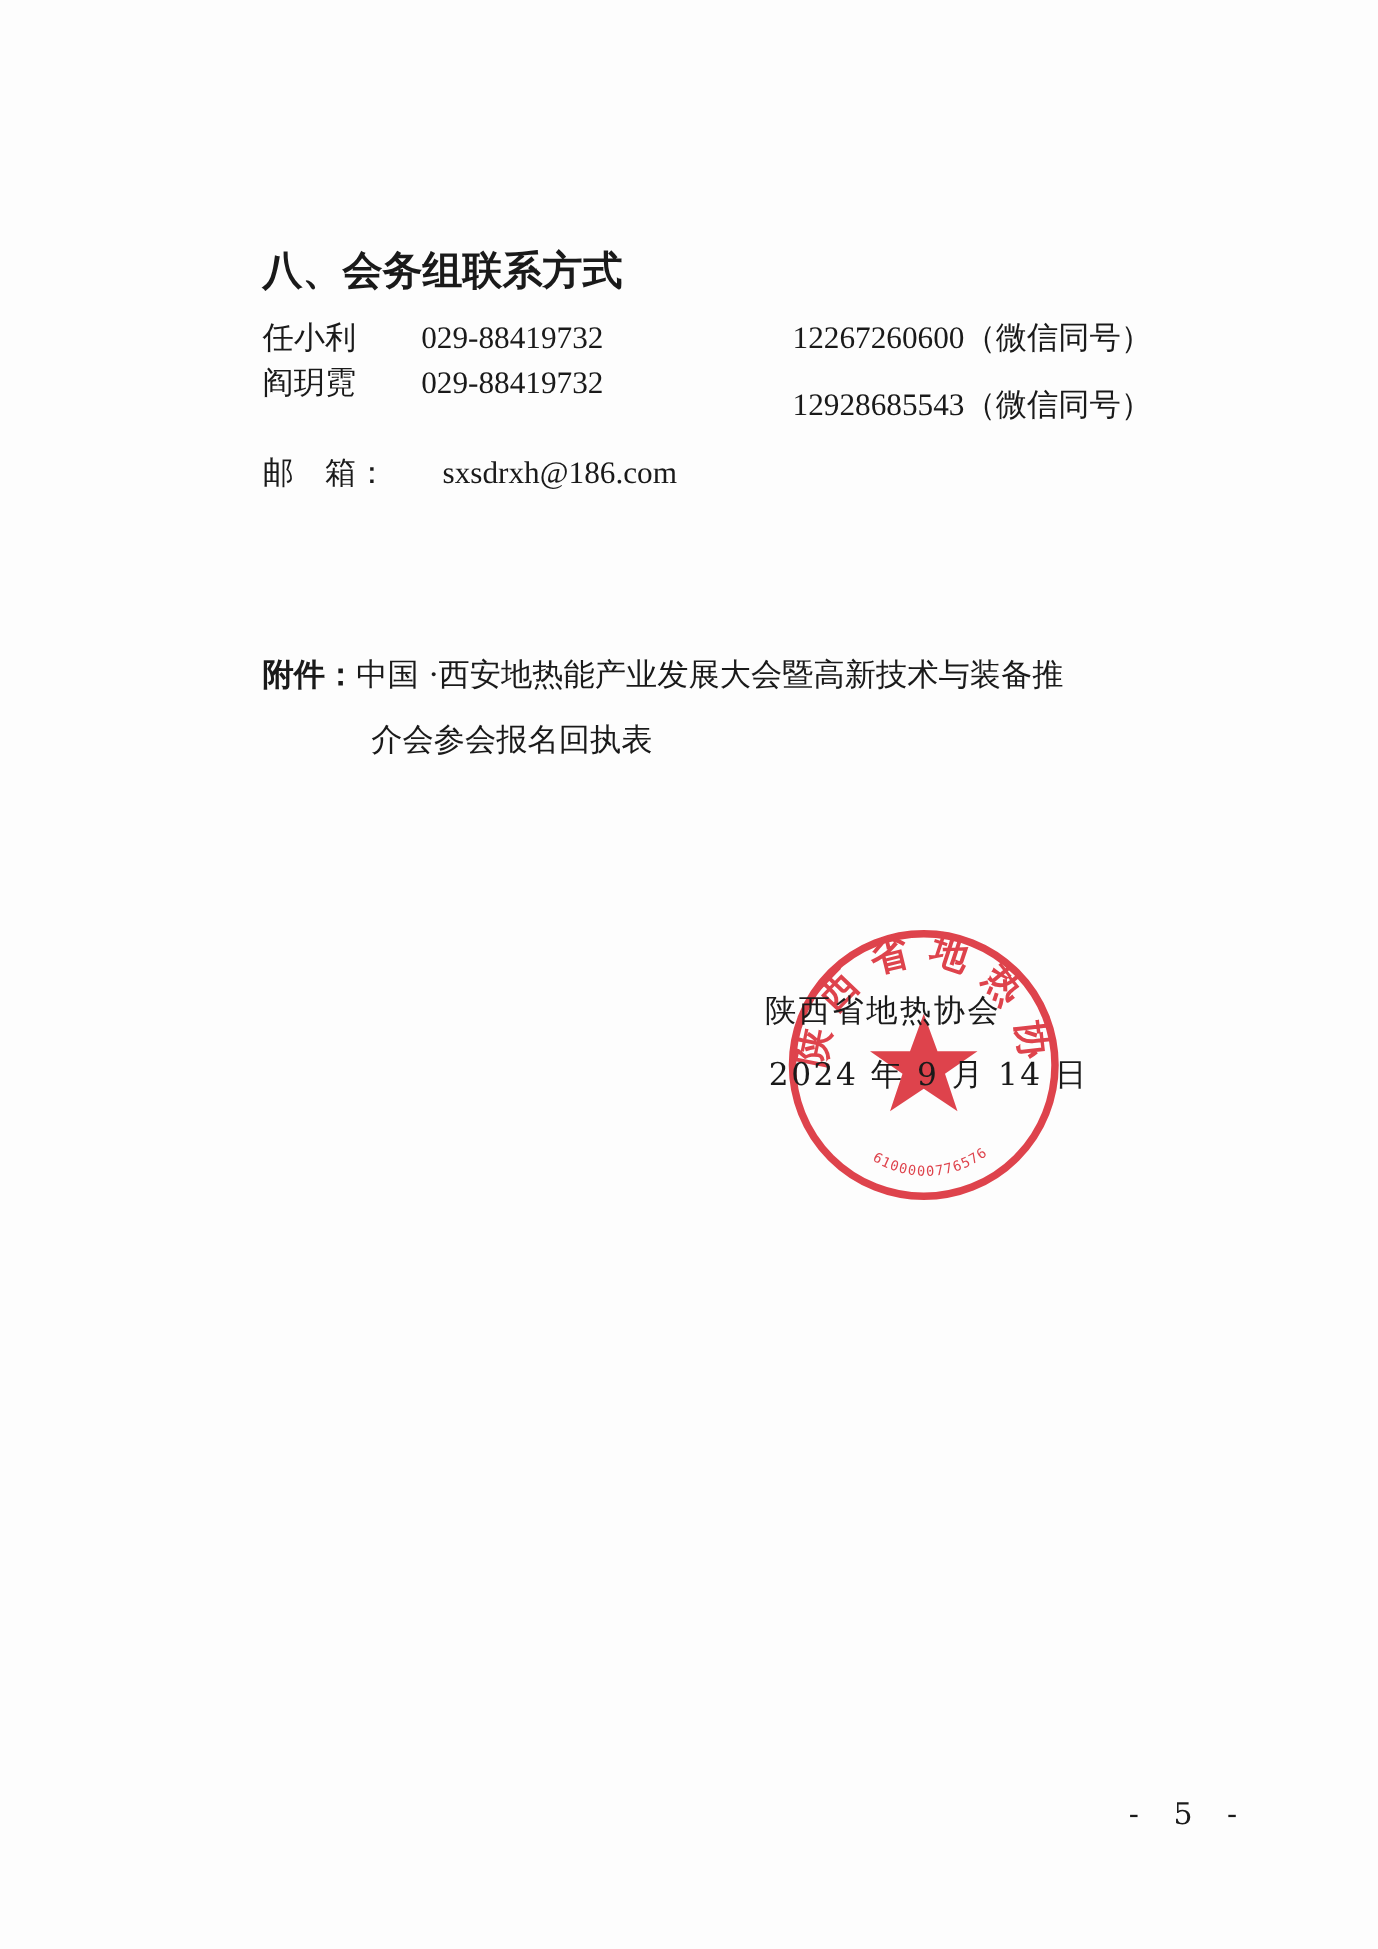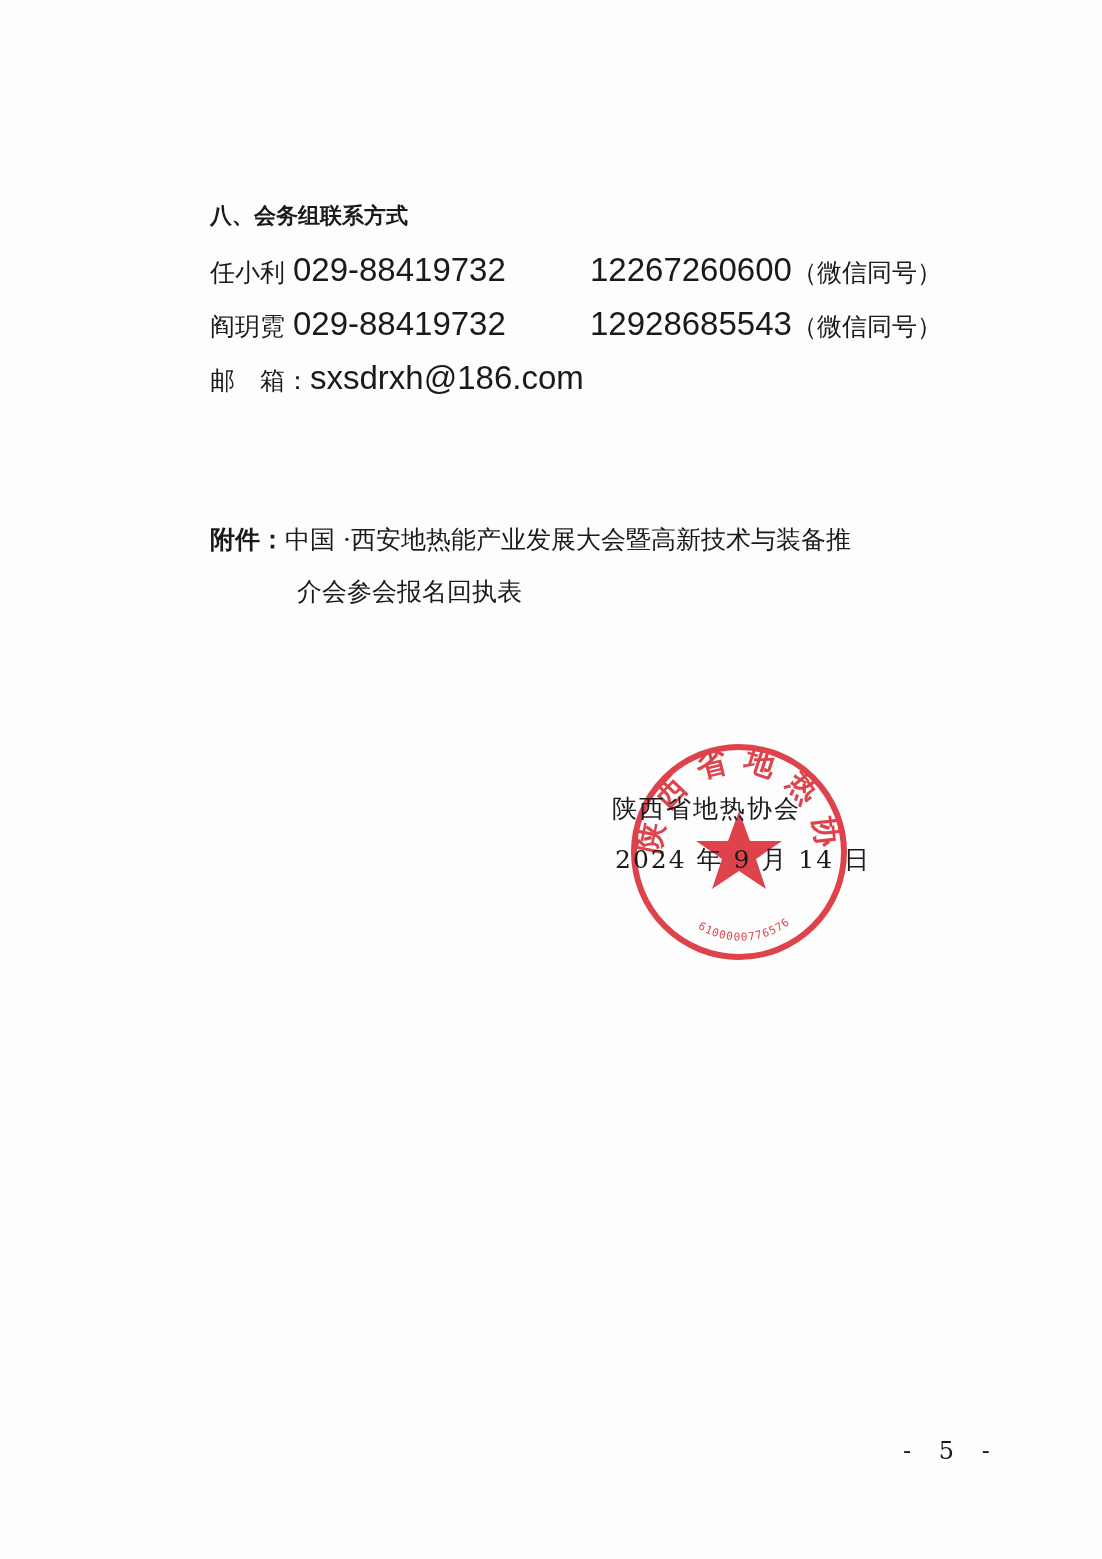--- a/index.html
+++ b/index.html
@@ -13,25 +13,26 @@
   }
   .line {
     position: absolute;
     white-space: nowrap;
     font-size: 25px;
     line-height: 32px;
   }
   .heading {
     font-family: "DejaVu Sans", "Liberation Sans", sans-serif;
     font-weight: bold;
-    font-size: 22px;
+    font-size: 32px;
   }
   .mono {
-    font-family: Liberation Sans, sans-serif;
-    font-size: 33px;
+    font-family: Liberation Serif, serif;
+    font-size: 25px;
+    margin-left: 44px;
   }
   .bold { font-family: "DejaVu Sans", "Liberation Sans", sans-serif; font-weight: bold; }
   .stamp {
     position: absolute;
     left: 628px; top: 741px;
     width: 222px; height: 222px;
     opacity: 0.85;
   }
   .sig {
     position: absolute;
@@ -53,21 +54,21 @@
   <div class="line heading" style="left:210px; top:200px;">八、会务组联系方式</div>
 
   <div class="line" style="left:210px; top:254px;">
     <span>任小利</span>
     <span class="mono">029-88419732</span>
   </div>
   <div class="line" style="left:590px; top:254px;">
     <span class="mono">12267260600</span><span>（微信同号）</span>
   </div>
 
-  <div class="line" style="left:210px; top:308px;">
+  <div class="line" style="left:210px; top:290px;">
     <span>阎玥霓</span>
     <span class="mono">029-88419732</span>
   </div>
   <div class="line" style="left:590px; top:308px;">
     <span class="mono">12928685543</span><span>（微信同号）</span>
   </div>
 
   <div class="line" style="left:210px; top:362px;">
     <span>邮　箱：</span><span class="mono">sxsdrxh@186.com</span>
   </div>

